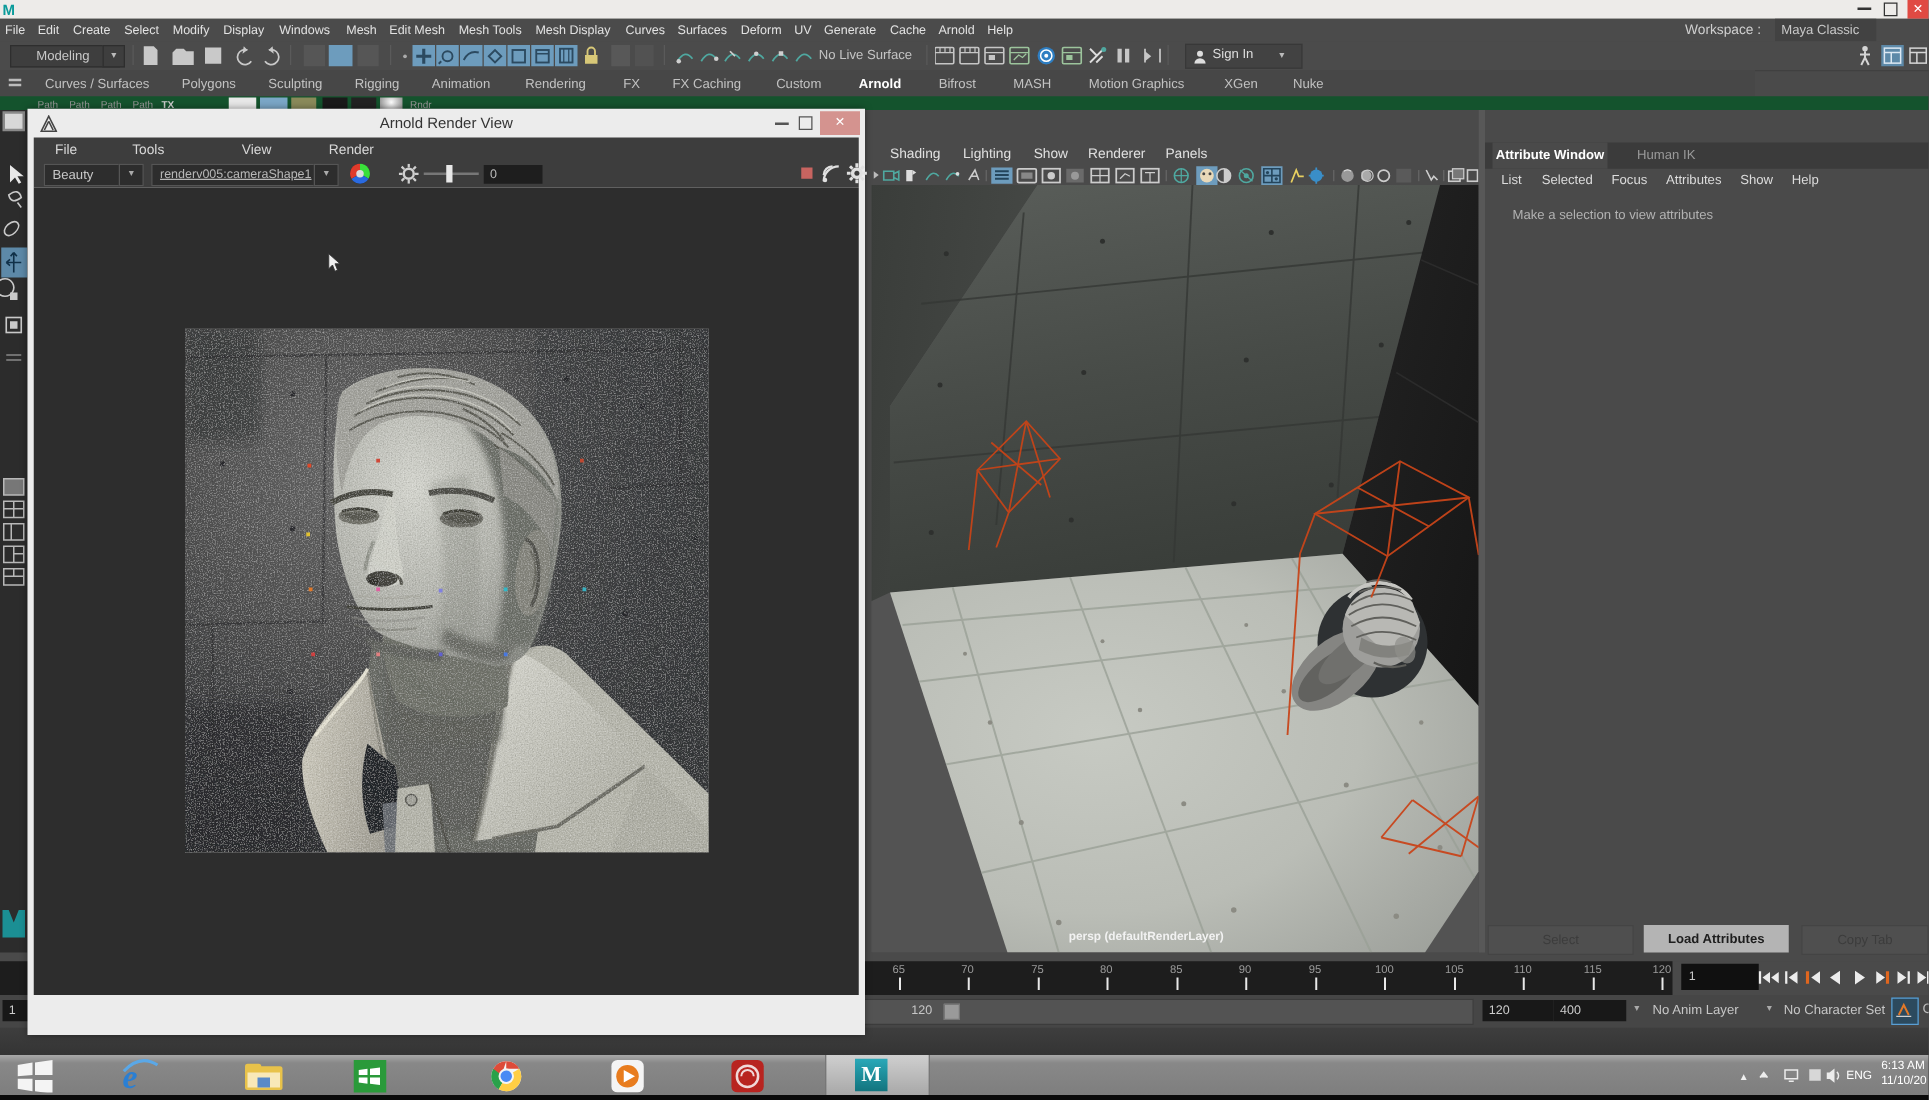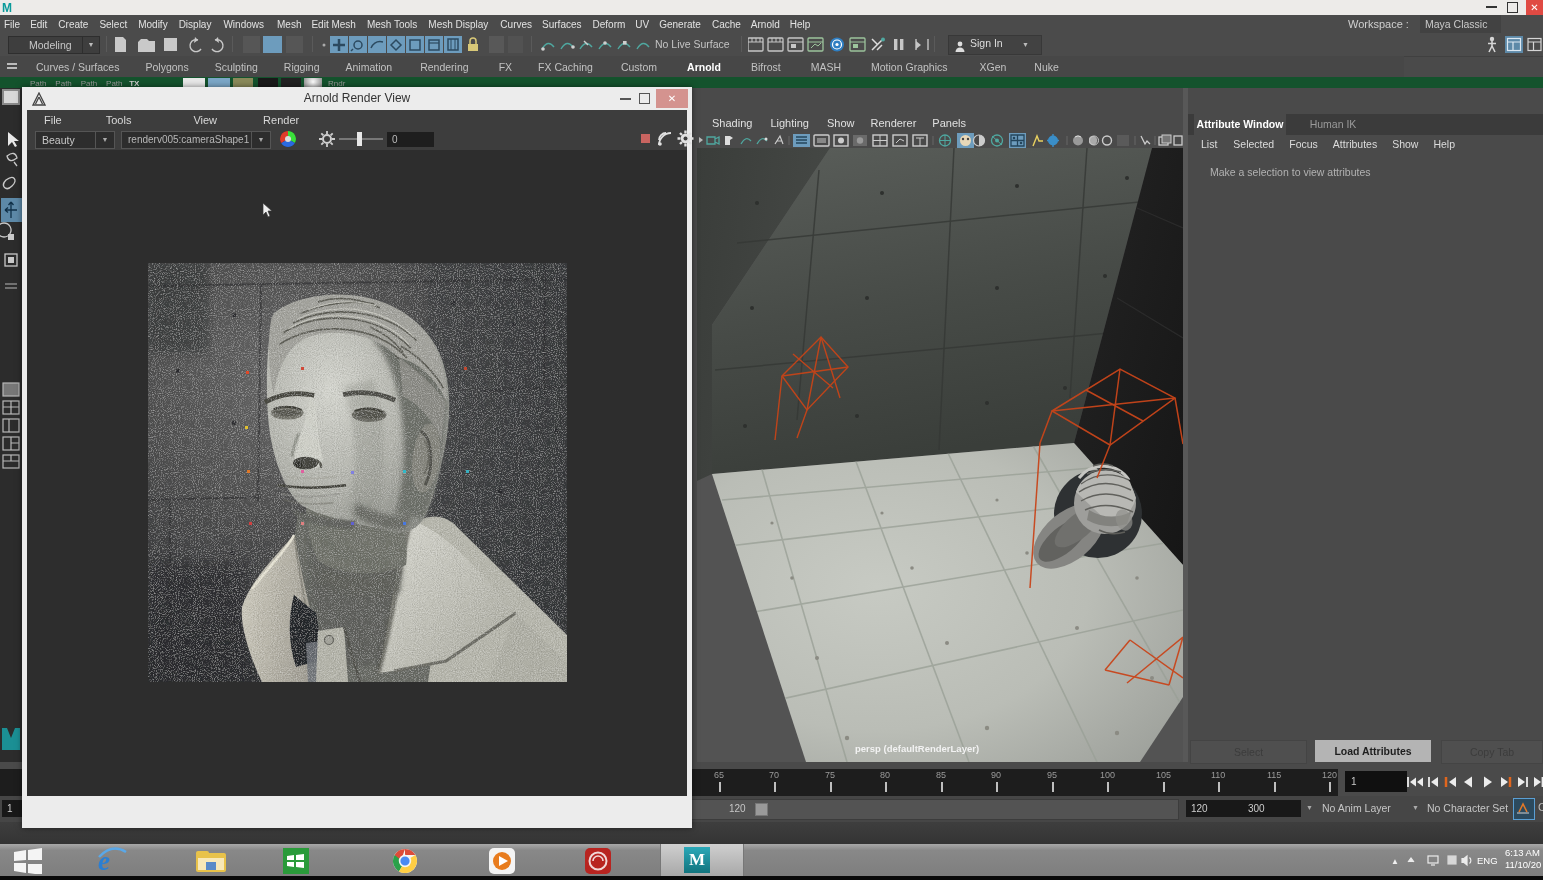--- a/index.html
+++ b/index.html
@@ -468,21 +468,21 @@
     </svg>
   </div>
 
   <div class="abs" id="rangerow" style="left:0;top:796px;width:1543px;height:26px;background:#464646;">
     <div class="abs" style="left:2px;top:4px;width:50px;height:17px;background:#181818;color:#ccc;font-size:10px;line-height:17px;padding-left:5px;">1</div>
     <div class="abs" style="left:58px;top:4px;width:50px;height:17px;background:#181818;color:#ccc;font-size:10px;line-height:17px;padding-left:5px;">1</div>
     <div class="abs" style="left:115px;top:3px;width:1062px;height:19px;background:#535353;border:1px solid #3c3c3c;"></div>
     <div class="abs" style="left:729px;top:7px;color:#c6c6c6;font-size:10px;">120</div>
     <div class="abs" style="left:755px;top:7px;width:11px;height:11px;background:#9a9a9a;border:1px solid #777;"></div>
     <div class="abs" style="left:1186px;top:4px;width:52px;height:17px;background:#181818;color:#ccc;font-size:10px;line-height:17px;padding-left:5px;">120</div>
-    <div class="abs" style="left:1243px;top:4px;width:53px;height:17px;background:#181818;color:#ccc;font-size:10px;line-height:17px;padding-left:5px;">300</div>
+    <div class="abs" style="left:1243px;top:4px;width:53px;height:17px;background:#181818;color:#ccc;font-size:10px;line-height:17px;padding-left:5px;">400</div>
     <div class="abs" style="left:1306px;top:8px;color:#aaa;font-size:7px;">▼</div>
     <div class="abs txt" style="left:1322px;top:6px;font-size:10.5px;color:#c6c6c6;">No Anim Layer</div>
     <div class="abs" style="left:1412px;top:8px;color:#aaa;font-size:7px;">▼</div>
     <div class="abs txt" style="left:1427px;top:6px;font-size:10.5px;color:#c6c6c6;">No Character Set</div>
     <div class="abs" style="left:1513px;top:2px;width:20px;height:20px;background:#2c4a5e;border:1.5px solid #5a9fd4;"><svg width="18" height="18">
           <path d="M5,13 l4,-8 l4,8" stroke="#e07828" stroke-width="1.6" fill="none"></path>
           <path d="M3,14 h12" stroke="#d0d0d0"></path>
         </svg></div>
     <div class="abs" style="left:1538px;top:5px;width:10px;height:15px;color:#bbb;font-size:11px;">C</div>
   </div>
@@ -563,21 +563,21 @@
     <div class="abs" style="left:598px;top:11px;width:11px;height:2px;background:#555;"></div>
     <div class="abs" style="left:617px;top:6px;width:9px;height:9px;border:1.5px solid #555;"></div>
     <div class="abs" style="left:634px;top:2px;width:32px;height:19px;background:#d4938f;color:#fff;font-size:10px;text-align:center;line-height:19px;">✕</div>
 
     <div class="abs" style="left:5px;top:23px;width:660px;height:40px;background:#3d3d3d;">
       <div class="abs txt" style="left:17px;top:4px;font-size:11px;color:#d8d8d8;">
         <span>File</span><span style="margin-left:44px;">Tools</span><span style="margin-left:62px;">View</span><span style="margin-left:46px;">Render</span>
       </div>
       <div class="abs" style="left:8px;top:21px;width:58px;height:16px;background:#2d2d2d;border:1px solid #555;color:#c8c8c8;font-size:10.5px;line-height:16px;padding-left:6px;">Beauty</div>
       <div class="abs" style="left:68px;top:21px;width:18px;height:16px;background:#2d2d2d;border:1px solid #555;color:#aaa;font-size:7px;text-align:center;line-height:16px;">▼</div>
-      <div class="abs" style="left:94px;top:21px;width:128px;height:16px;background:#2d2d2d;border:1px solid #555;color:#b8b8b8;font-size:10px;line-height:16px;padding-left:6px;">renderv005:cameraShape1</div>
+      <div class="abs" style="left:94px;top:21px;width:128px;height:16px;background:#2d2d2d;border:1px solid #555;color:#b8b8b8;font-size:10px;line-height:16px;padding-left:6px;text-decoration:underline;">renderv005:cameraShape1</div>
       <div class="abs" style="left:224px;top:21px;width:18px;height:16px;background:#2d2d2d;border:1px solid #555;color:#aaa;font-size:7px;text-align:center;line-height:16px;">▼</div>
       <svg class="abs" style="left:252px;top:20px;" width="18" height="18">
           <circle cx="9" cy="9" r="8" fill="#222"></circle>
           <path d="M9,9 L9,1 A8,8 0 0 1 15.9,13 Z" fill="#3ae03a"></path>
           <path d="M9,9 L15.9,13 A8,8 0 0 1 2.1,13 Z" fill="#2a6ae0"></path>
           <path d="M9,9 L2.1,13 A8,8 0 0 1 9,1 Z" fill="#e03a2a"></path>
           <circle cx="9" cy="9" r="3" fill="#ddd"></circle>
         </svg>
       <svg class="abs" style="left:292px;top:21px;" width="16" height="16">
           <circle cx="8" cy="8" r="4" fill="none" stroke="#cfcfcf" stroke-width="2"></circle>

